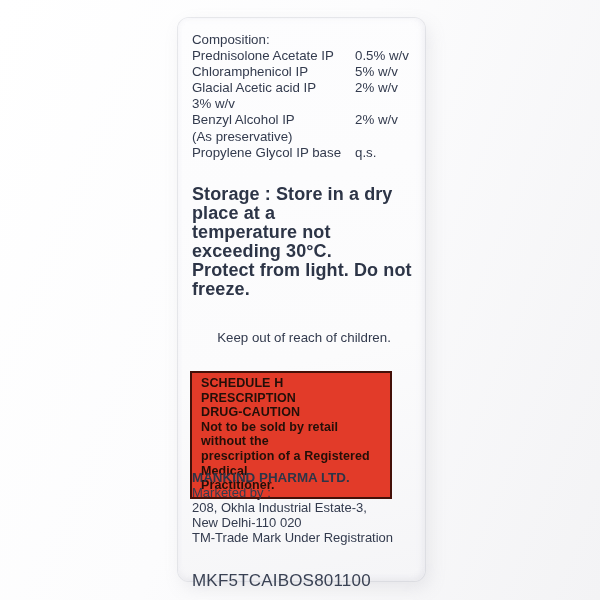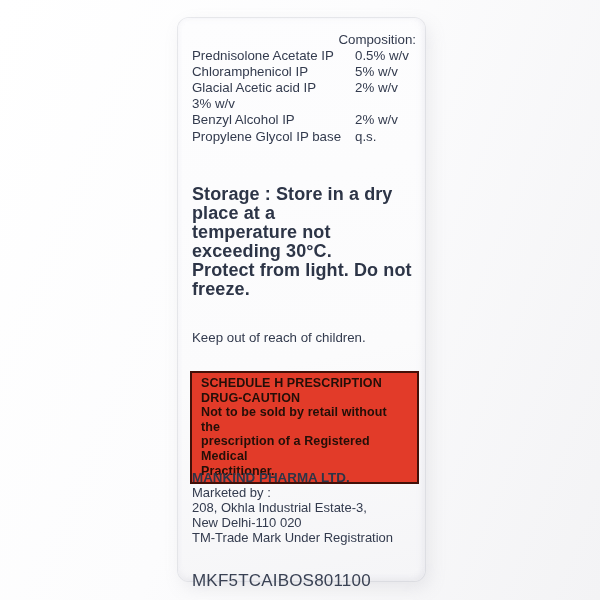--- a/index.html
+++ b/index.html
@@ -32,48 +32,48 @@
       0 0 0 1px rgba(185,188,198,0.30),
       4px 7px 18px rgba(140,143,155,0.16),
       inset -3px 0 6px rgba(190,193,203,0.12),
       inset 0 -3px 6px rgba(190,193,203,0.14);
     color: #333b4e;
   }
   .carton section { position: absolute; left: 14px; right: 9px; }
 
   
   .composition { top: 14px; font-size: 13.3px; line-height: 16.1px; }
-  .comp-heading { display: block; text-align: right; }
+  .comp-heading { display: block; }
   .comp-row { display: flex; }
   .c-name { flex: 0 0 163px; }
   .c-val  { flex: 1; }
 
   
   .storage {
     top: 167px;
     font-size: 18px;
     font-weight: bold;
     line-height: 19px;
     color: #2d3547;
     letter-spacing: 0.1px;
   }
   .line { display: block; }
 
   
   .dosage { top: 246px; font-size: 13.3px; line-height: 17.5px; }
 
   
-  .keep { top: 312px; font-size: 13.3px; }
+  .keep { top: 312px; font-size: 13.3px; text-align: center; }
 
   
   .warning {
     top: 353px;
     left: 12px !important;
     right: auto !important;
-    width: 229px;
+    width: 202px;
     box-sizing: border-box;
     background: #e23b29;
     border: 2px solid #431008;
     padding: 3px 18px 4px 9px;
     font-size: 12.5px;
     font-weight: bold;
     line-height: 14.6px;
     color: #230f08;
     letter-spacing: 0.1px;
   }
@@ -111,20 +111,21 @@
         <span class="c-val">2% w/v</span>
       </div>
       <div class="comp-row">
         <span class="c-val">3% w/v</span>
       </div>
       <div class="comp-row">
         <span class="c-name">Benzyl Alcohol IP</span>
         <span class="c-val">2% w/v</span>
       </div>
       <div class="comp-row">
+        <span class="c-name">(As preservative)</span>
         <span class="c-val"></span>
       </div>
       <div class="comp-row">
         <span class="c-name">Propylene Glycol IP base</span>
         <span class="c-val">q.s.</span>
       </div>
     </section>
 
     <section class="storage">
       <span class="line">Storage : Store in a dry place at a</span>

